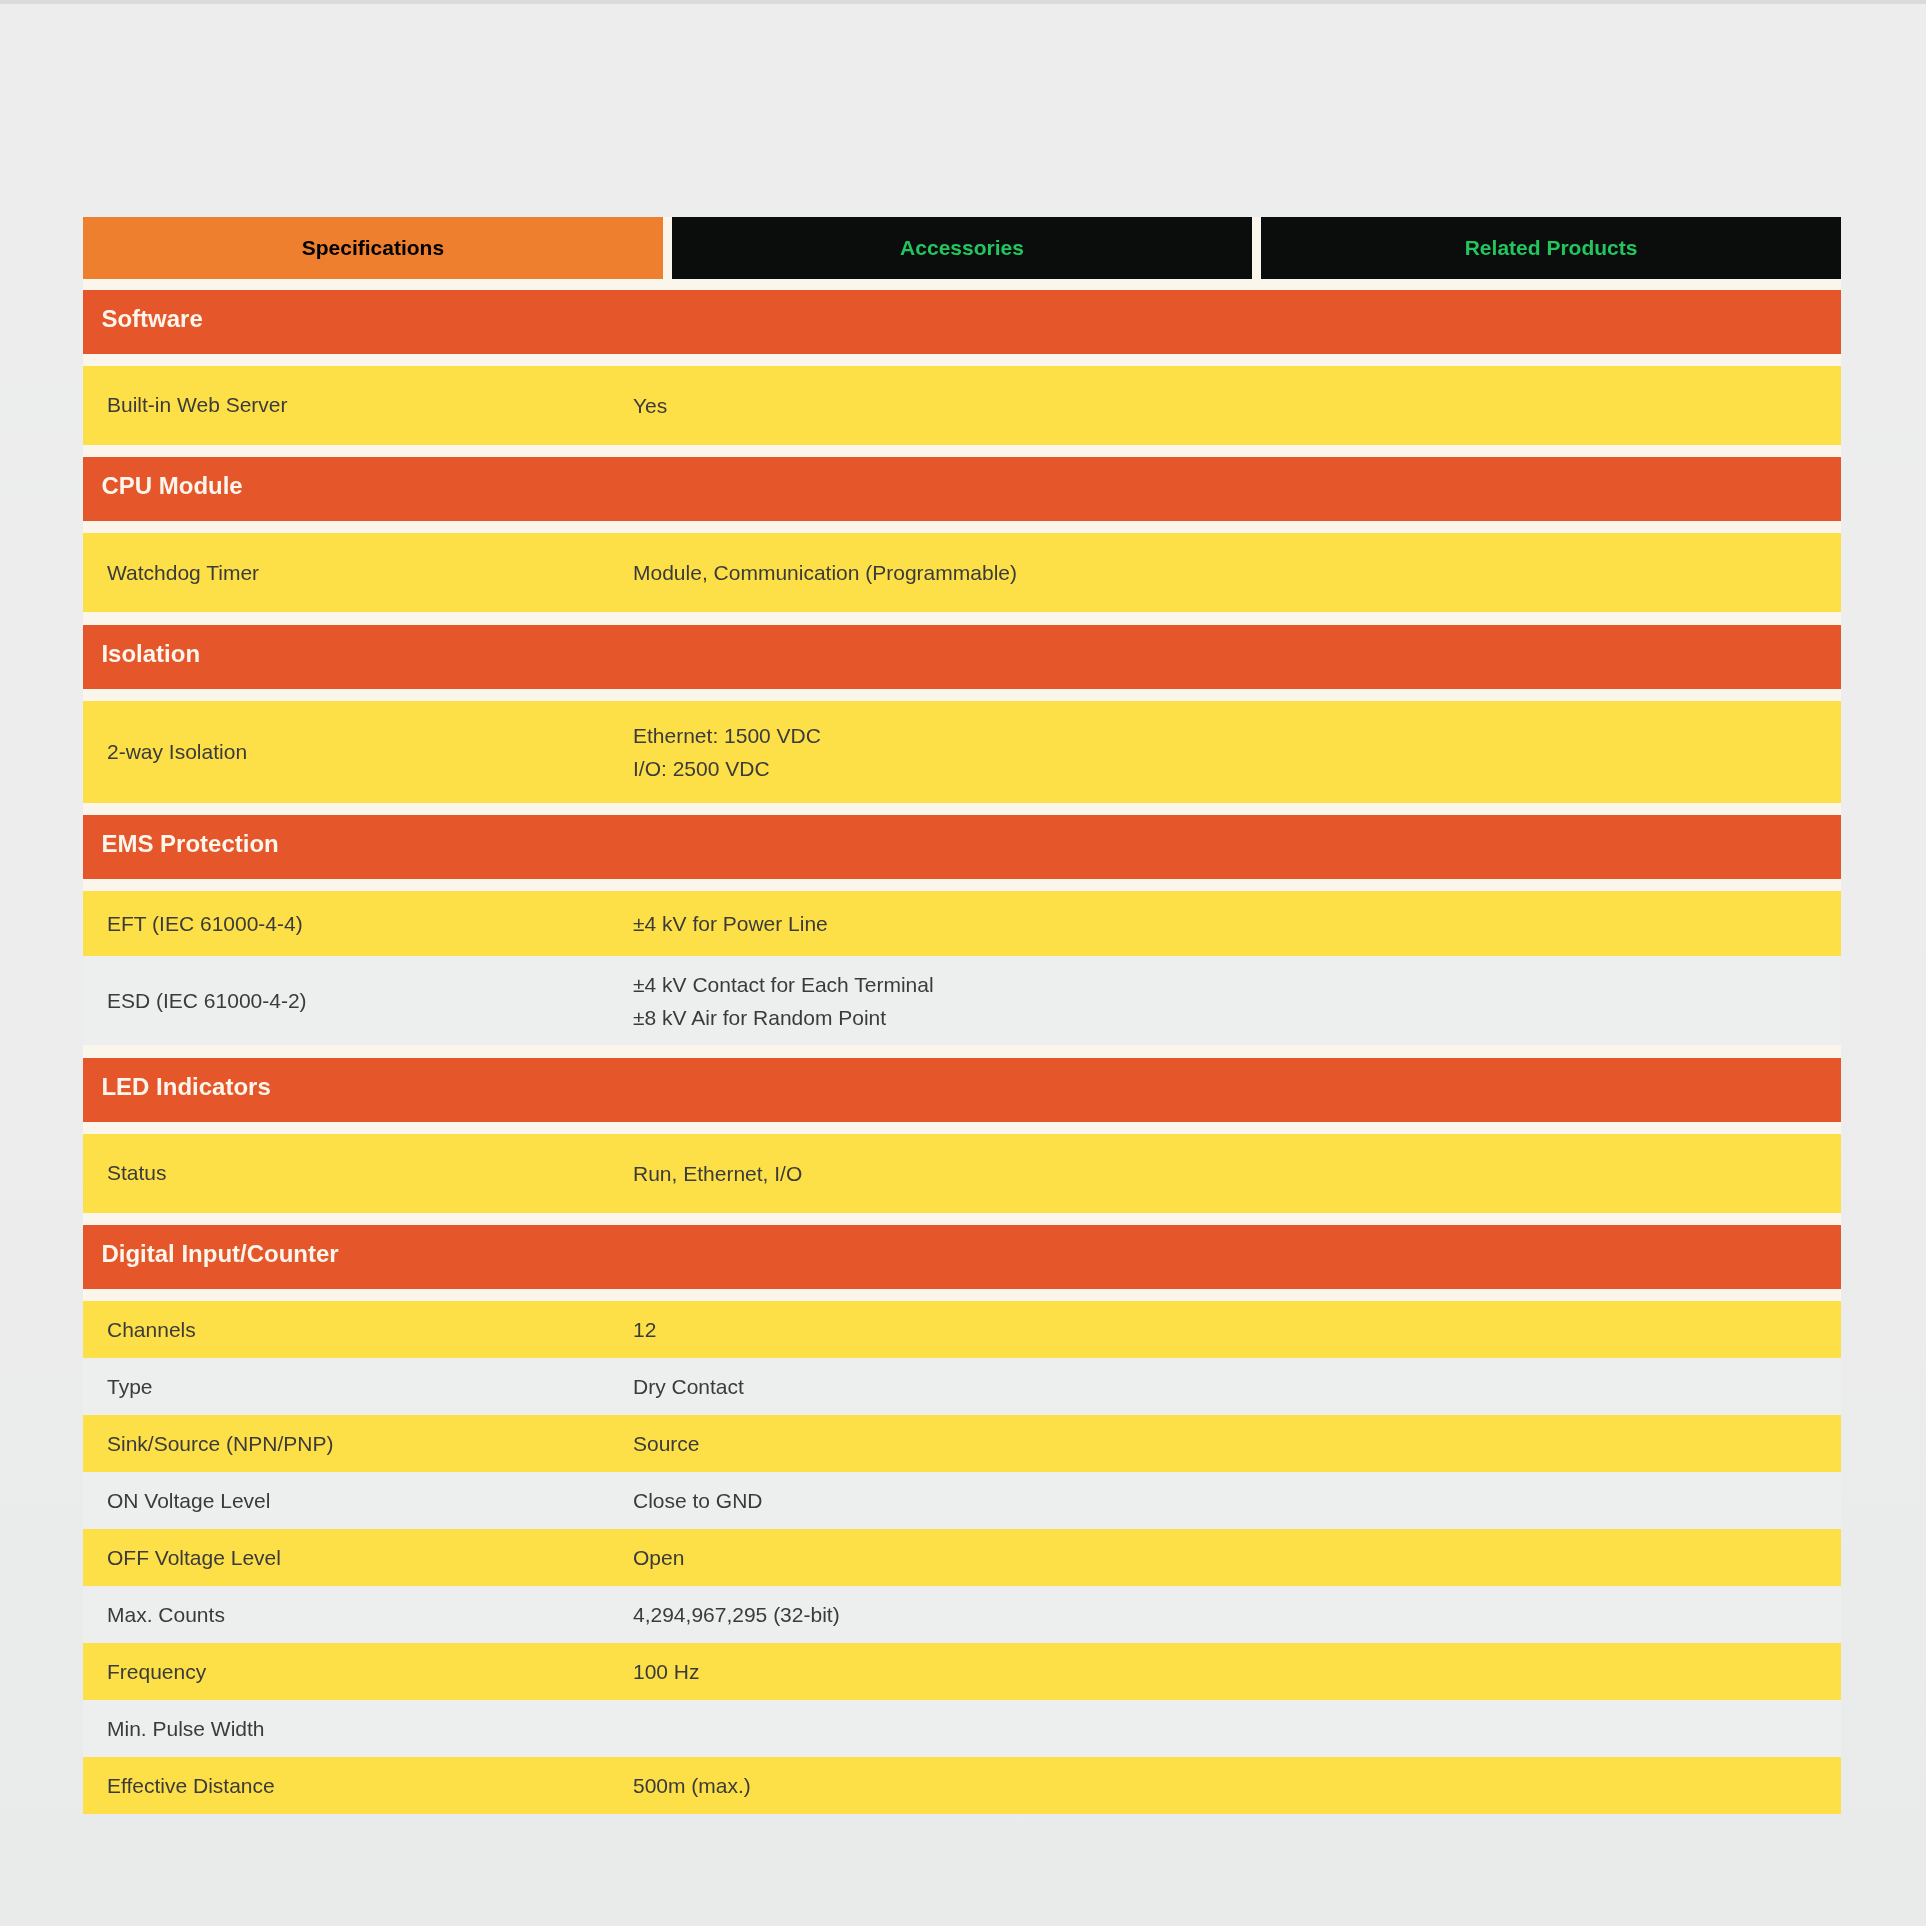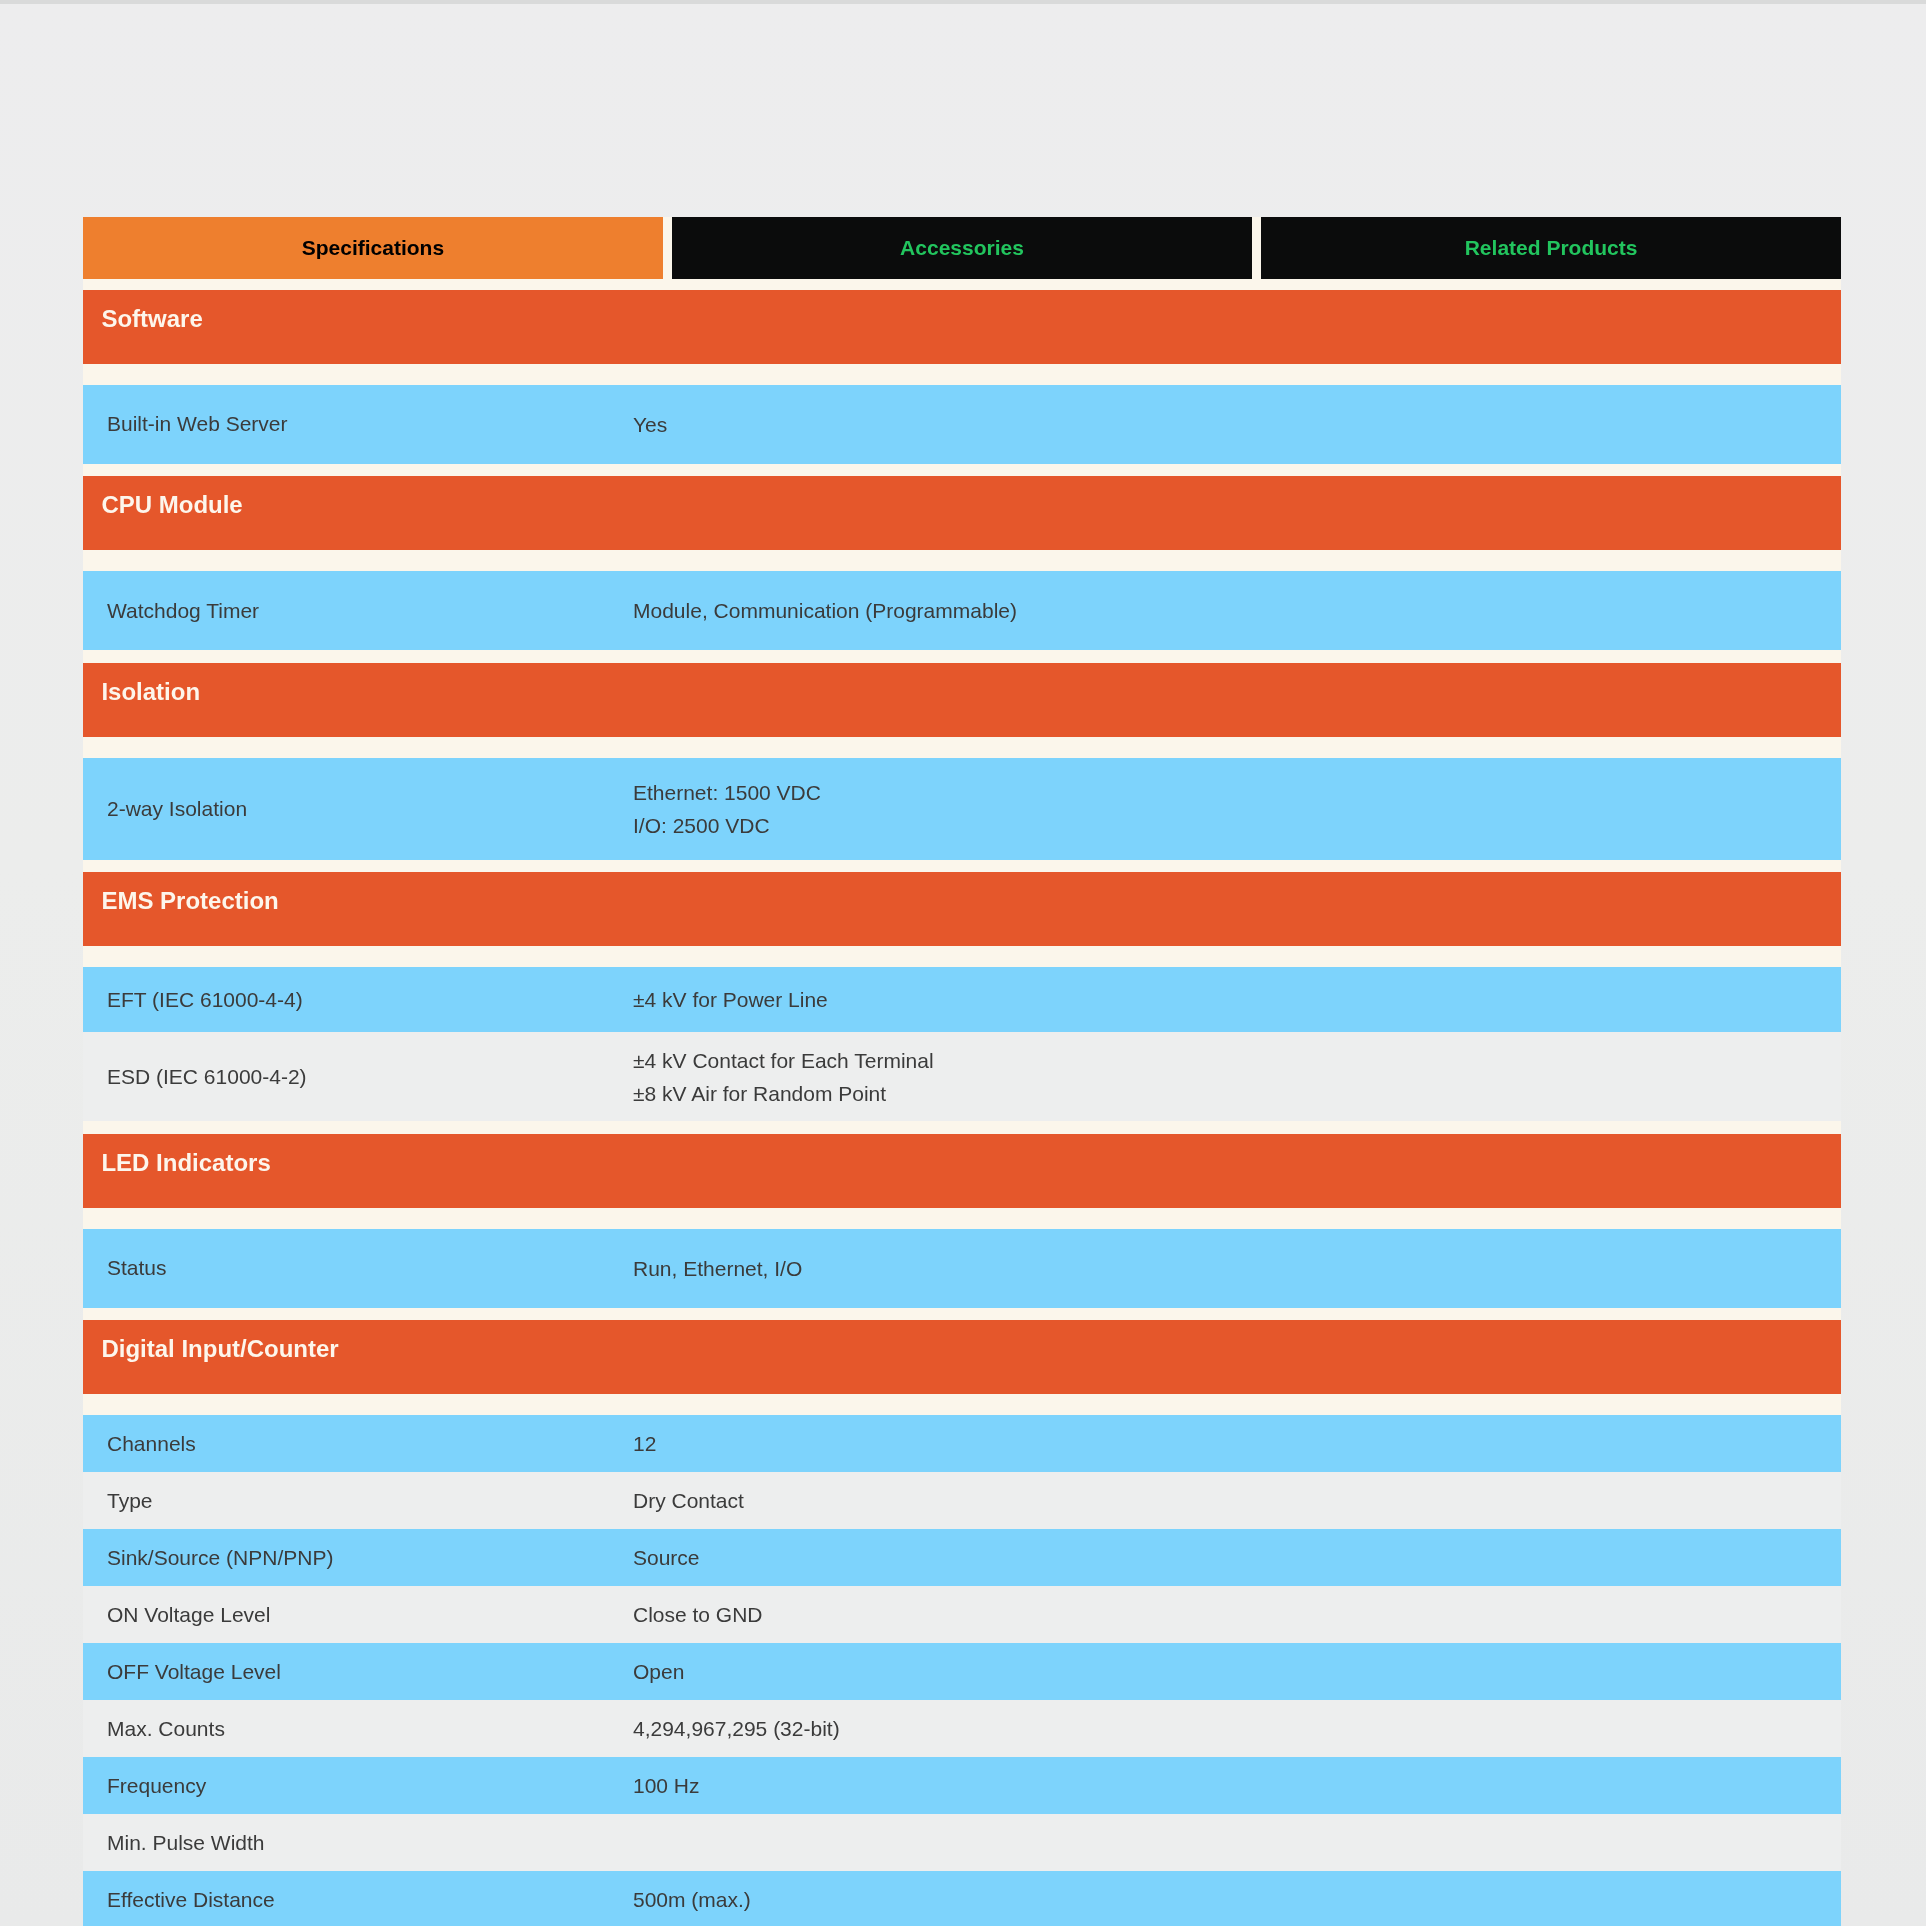--- a/index.html
+++ b/index.html
@@ -39,30 +39,30 @@
     cursor:pointer;
     user-select:none;
   }
   .tab.active{
     background:var(--tab-active,#ee7f2e);
     color:#000000;
   }
   .section{margin-bottom:12.7px;}
   .section:last-child{margin-bottom:0;}
   .section-header{
-    height:74px;line-height:57px;
+    height:64px;line-height:57px;
     background:var(--header-bg,#e5572b);
     color:#fdf6ec;
     font-size:24px;font-weight:bold;
     padding-left:18.4px;
-    margin-bottom:21px;
+    margin-bottom:12px;
   }
   .row{
     display:flex;align-items:center;
-    background:#7dd3fc;
+    background:#fde047;
     min-height:57px;
     color:var(--row-text,#3b3b3b);
     font-size:21px;
   }
   .row.alt{background:var(--row-alt,#edeeee);}
   .section.single .row{min-height:79px;}
   .section.double .row{min-height:65px;}
   .row.multi{padding:11.3px 0;}
   .row .label{
     flex:0 0 526px;

